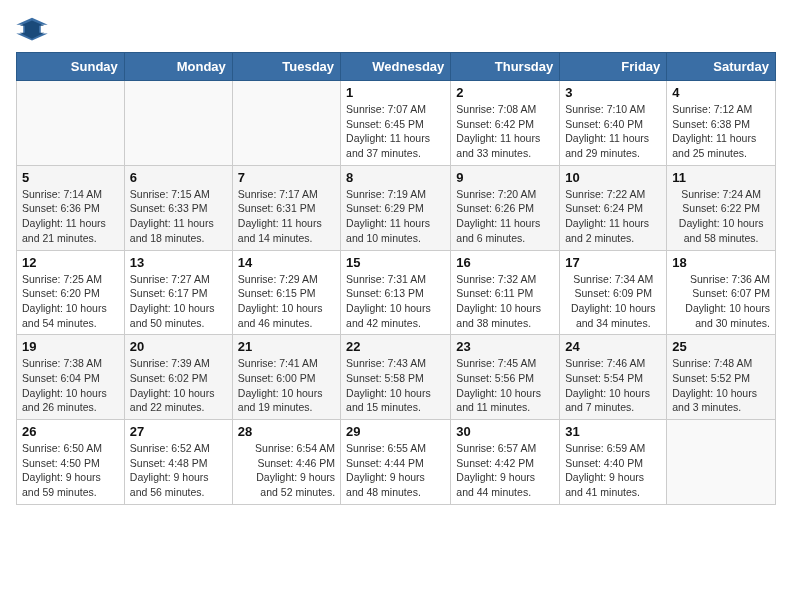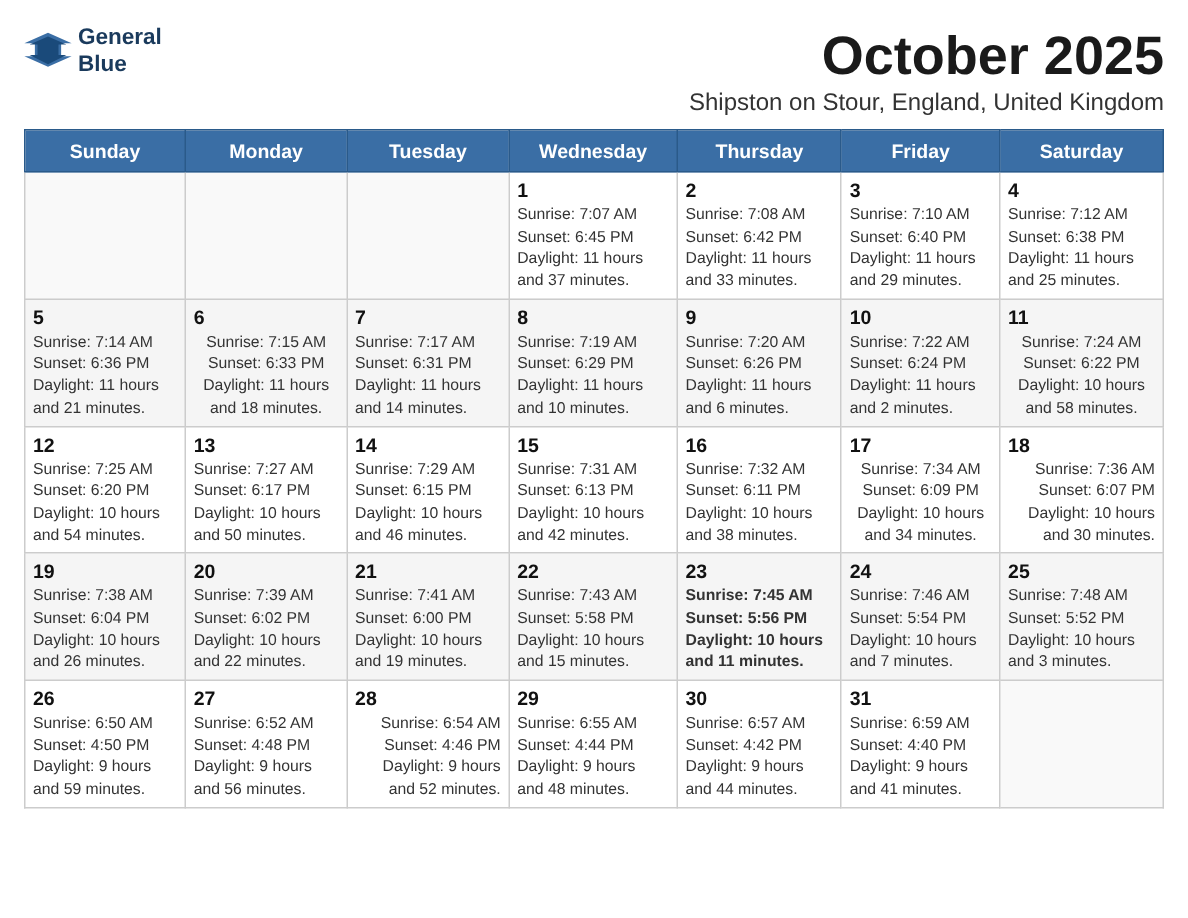--- a/index.html
+++ b/index.html
@@ -45,22 +45,22 @@
       margin-top: 2px;
     }
     table {
       width: 100%;
       border-collapse: collapse;
       font-size: 11px;
     }
     thead tr th {
       background-color: #3a6ea5;
       color: #fff;
-      text-align: center;
-      padding: 6px 18px;
+      text-align: right;
+      padding: 6px 6px;
       font-size: 13px;
       font-weight: bold;
       border: 1px solid #2a5a8a;
     }
     tbody tr td {
       border: 1px solid #ccc;
       vertical-align: top;
       padding: 4px 5px;
       width: 113px;
       min-height: 80px;
@@ -88,28 +88,20 @@
 <body>
 
 <div class="header-area">
   <div class="logo">
     <svg class="logo-icon" viewBox="0 0 36 32" xmlns="http://www.w3.org/2000/svg">
       <rect x="0" y="0" width="36" height="32" fill="white"></rect>
 
       <polygon points="18,2 36,10 28,10 28,20 36,20 18,28 0,20 8,20 8,10 0,10" fill="#3a6ea5"></polygon>
       <polygon points="18,5 32,11 26,11 26,19 32,19 18,26 4,19 10,19 10,11 4,11" fill="#1a4a7a"></polygon>
     </svg>
-    <div class="logo-text">
-      <div>General</div>
-      <div>Blue</div>
-    </div>
-  </div>
-  <div class="title-area">
-    <div class="month-title">October 2025</div>
-    <div class="location-title">Shipston on Stour, England, United Kingdom</div>
   </div>
 </div>
 
 <table>
   <thead>
     <tr>
     <th>Sunday</th>
         <th>Monday</th>
         <th>Tuesday</th>
         <th>Wednesday</th>
@@ -155,21 +147,21 @@
       <tr>
         <td>
           <div class="day-number">5</div>
           <div class="day-info" style="white-space: pre-line;">Sunrise: 7:14 AM
 Sunset: 6:36 PM
 Daylight: 11 hours
 and 21 minutes.</div>
         </td>
         <td>
           <div class="day-number">6</div>
-          <div class="day-info" style="white-space: pre-line; text-align: center;">Sunrise: 7:15 AM
+          <div class="day-info" style="white-space: pre-line;">Sunrise: 7:15 AM
 Sunset: 6:33 PM
 Daylight: 11 hours
 and 18 minutes.</div>
         </td>
         <td>
           <div class="day-number">7</div>
           <div class="day-info" style="white-space: pre-line;">Sunrise: 7:17 AM
 Sunset: 6:31 PM
 Daylight: 11 hours
 and 14 minutes.</div>
@@ -278,21 +270,21 @@
         </td>
         <td>
           <div class="day-number">22</div>
           <div class="day-info" style="white-space: pre-line;">Sunrise: 7:43 AM
 Sunset: 5:58 PM
 Daylight: 10 hours
 and 15 minutes.</div>
         </td>
         <td>
           <div class="day-number">23</div>
-          <div class="day-info" style="white-space: pre-line; font-weight: bold;">Sunrise: 7:45 AM
+          <div class="day-info" style="white-space: pre-line;">Sunrise: 7:45 AM
 Sunset: 5:56 PM
 Daylight: 10 hours
 and 11 minutes.</div>
         </td>
         <td>
           <div class="day-number">24</div>
           <div class="day-info" style="white-space: pre-line;">Sunrise: 7:46 AM
 Sunset: 5:54 PM
 Daylight: 10 hours
 and 7 minutes.</div>

